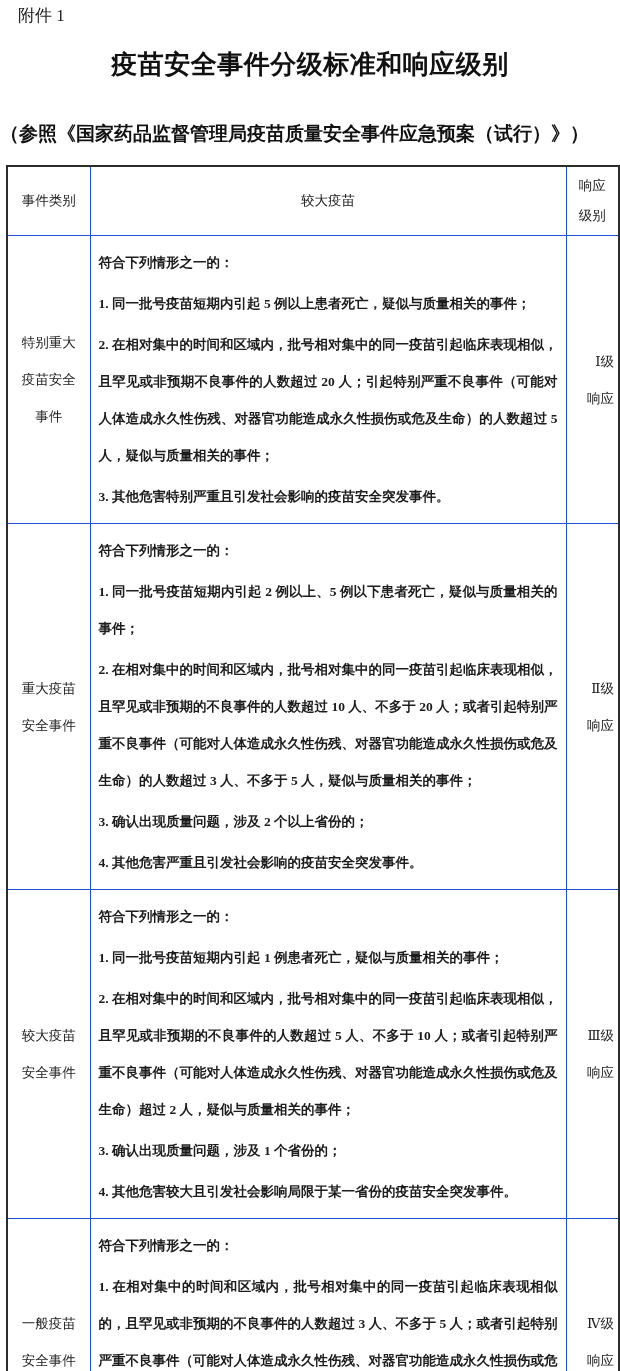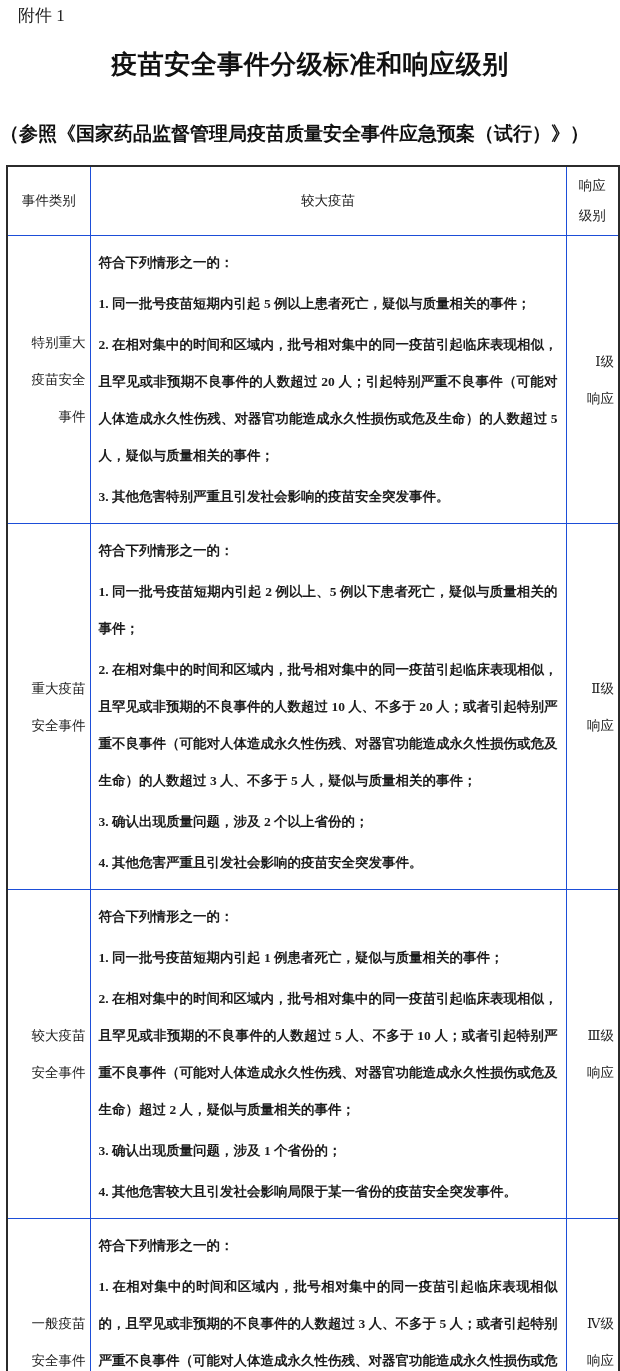--- a/index.html
+++ b/index.html
@@ -57,21 +57,21 @@
     vertical-align: middle;
     padding: 4px;
   }
   tr.header-row { height: 62px; }
   tr.row-1 { height: 270px; }
   tr.row-2 { height: 336px; }
   tr.row-3 { height: 311px; }
   tr.row-4 { height: 222px; }
   th.th-cell { text-align: center; }
   .th-resp div { line-height: 30px; text-align: center; }
-  td.cat-cell { text-align: right; }
+  td.cat-cell { text-align: center; }
   td.cat-cell div { line-height: 37px; }
   td.resp-cell { text-align: right; }
   td.resp-cell div { line-height: 37px; }
   td.cri-cell { padding: 0 13px; }
   td.cri-cell p {
     margin: 4px;
     line-height: 37px;
     text-align: justify;
     font-weight: bold;
   }

